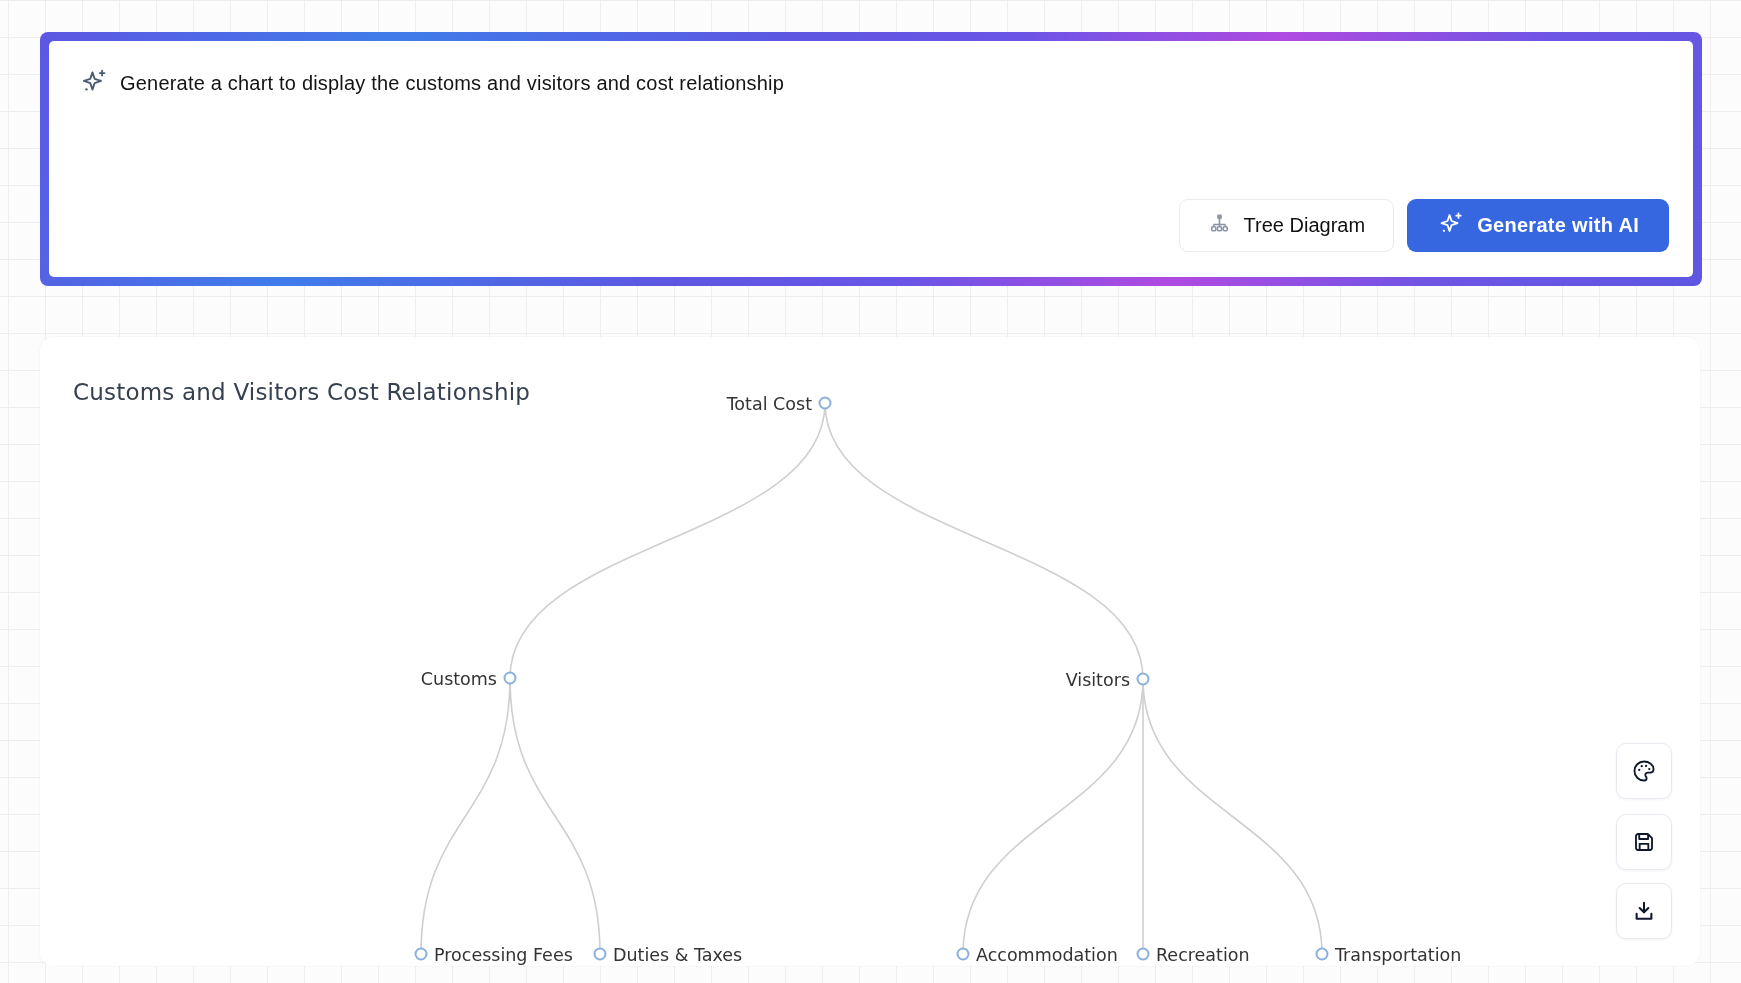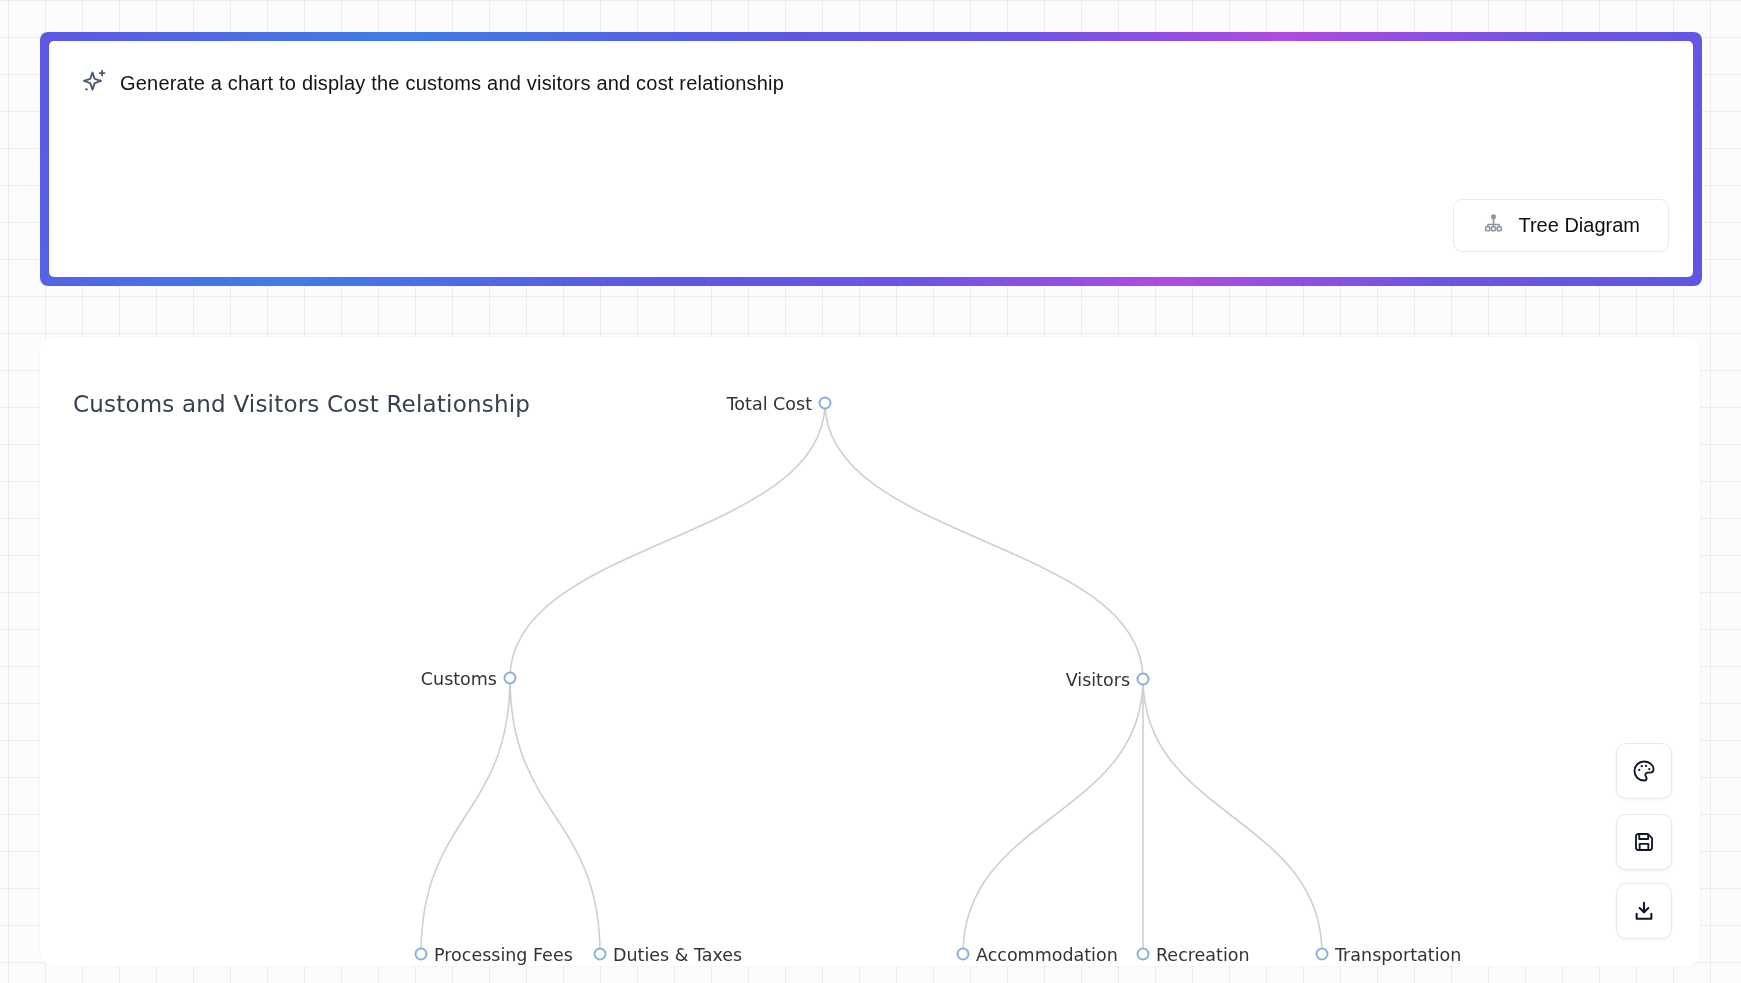--- a/index.html
+++ b/index.html
@@ -50,21 +50,21 @@
     font-size:20px; font-weight:600; color:#fff; letter-spacing:.3px;
   }
 
   
   .card {
     position:absolute; left:40px; top:337px; width:1660px; height:629px;
     background:#fff; border-radius:14px;
     box-shadow:0 0 0 1px rgba(17,24,39,.02);
   }
   .card-title {
-    position:absolute; left:33px; top:54px;
+    position:absolute; left:33px; top:42px;
     font-family:"DejaVu Sans", sans-serif;
     font-size:23px; font-weight:500; color:#36414f; letter-spacing:.2px;
   }
   .tree-svg { position:absolute; left:0; top:0; }
 
   
   .side-btn {
     position:absolute; left:1616px; width:56px; height:56px;
     background:#fff; border:1px solid #e7eaf0; border-radius:10px;
     display:flex; align-items:center; justify-content:center;
@@ -96,20 +96,30 @@
             <rect x="9.6" y="2.6" width="4.8" height="4.8" rx="1.2" fill="#8b95a5" stroke="none"></rect>
             <path d="M12 7.4 V13 M6 13 h12 M6 13 v2.2 M12 13 v2.2 M18 13 v2.2"></path>
             <rect x="3.9" y="15.4" width="4.2" height="4.2" rx="1"></rect>
             <rect x="9.9" y="15.4" width="4.2" height="4.2" rx="1"></rect>
             <rect x="15.9" y="15.4" width="4.2" height="4.2" rx="1"></rect>
           </svg>
         </span>
         <span>Tree Diagram</span>
       </button>
 
+      <button class="btn btn-primary" style="background:#3666e0;">
+        <span>
+          <svg width="27" height="27" viewBox="0 0 28 28" fill="none" stroke="#ffffff" stroke-width="1.9" stroke-linejoin="round" stroke-linecap="round">
+            <path d="M13 5.2 L15.1 11.4 L21.3 13.5 L15.1 15.6 L13 21.8 L10.9 15.6 L4.7 13.5 L10.9 11.4 Z"></path>
+            <path d="M22.3 3.6 v4.6 M20 5.9 h4.6"></path>
+            <circle cx="7.2" cy="21.6" r="1.2" fill="#ffffff" stroke="none"></circle>
+          </svg>
+        </span>
+        <span>Generate with AI</span>
+      </button>
     </div>
   </div>
 </div>
 
 <div class="card">
   <div class="card-title">Customs and Visitors Cost Relationship</div>
   <svg class="tree-svg" width="1660" height="629" viewBox="0 0 1660 629">
       <path d="M785,66 C785,203.5 470,203.5 470,341" fill="none" stroke="#cfcfcf" stroke-width="1.6"></path>
       <path d="M785,66 C785,204 1103,204 1103,342" fill="none" stroke="#cfcfcf" stroke-width="1.6"></path>
       <path d="M470,341 C470,479 381,479 381,617" fill="none" stroke="#cfcfcf" stroke-width="1.6"></path>

